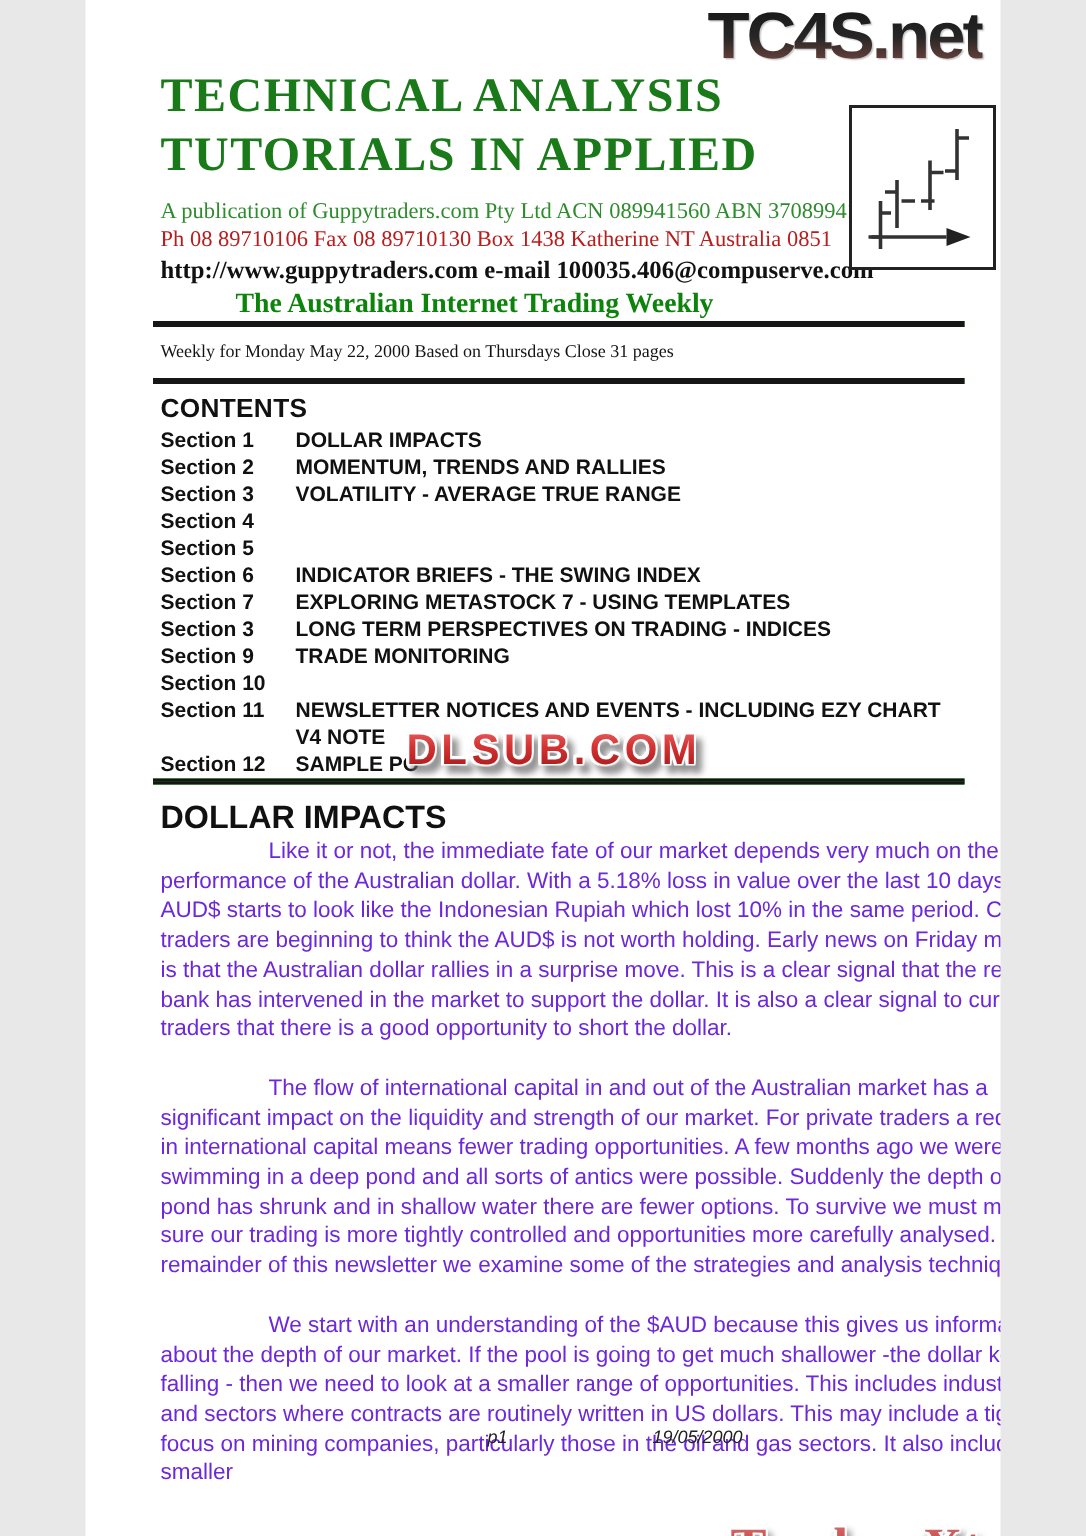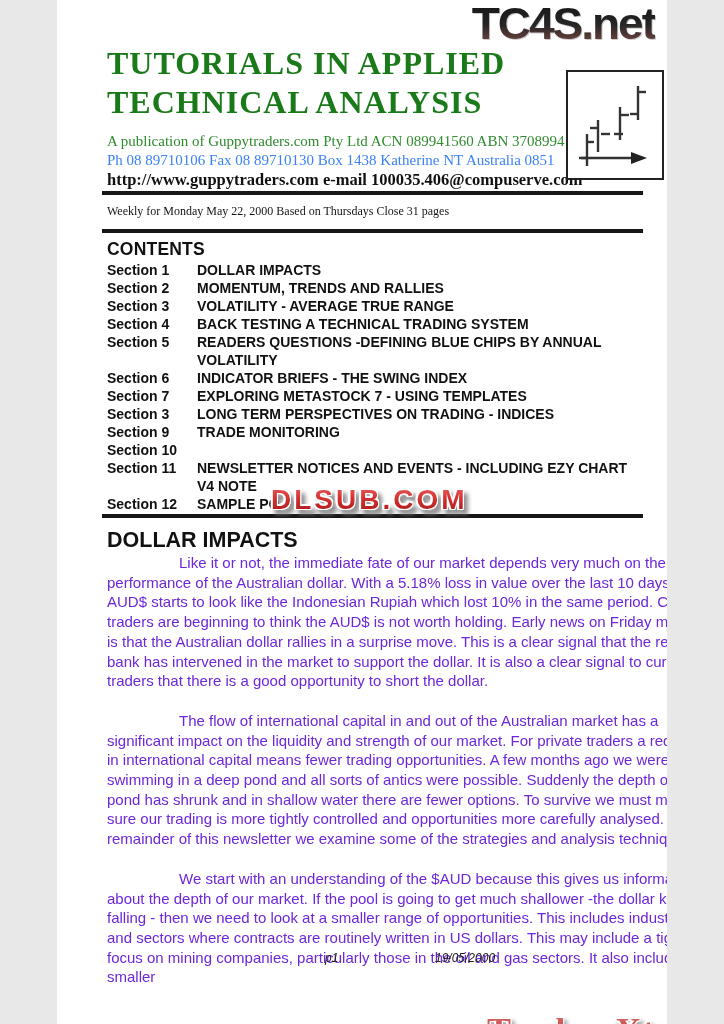--- a/index.html
+++ b/index.html
@@ -41,21 +41,21 @@
            drop-shadow(3px 4px 2px rgba(120,120,120,.7));
   }
 
   
   .title {
     font-family:"Liberation Serif", serif; font-weight:bold;
     color:#1a7a1a; font-size:32px; line-height:39px; letter-spacing:1px;
     margin-top:44px;
   }
   .pub-line   { font-family:"Liberation Serif", serif; font-size:15px; line-height:19px; color:#2e8b2e; margin-top:10px; }
-  .contact-line{ font-family:"Liberation Serif", serif; font-size:15px; line-height:19px; color:#3b82f6; }
+  .contact-line{ font-family:"Liberation Serif", serif; font-size:15px; line-height:19px; color:#b91c1c; }
   .web-line   { font-family:"Liberation Serif", serif; font-size:16.5px; line-height:20px; font-weight:bold; color:#111; }
   .tagline    { font-family:"Liberation Serif", serif; font-size:18.5px; line-height:20px; font-weight:bold; color:#0c840c; margin:3px 0 0 50px; }
 
   .logo-box {
     position:absolute; left:509px; top:70px; width:98px; height:110px;
     border:2px solid #222; background:#fff;
   }
 
   .sep {
     height:3px; background:#00a300;
@@ -116,26 +116,27 @@
 
         <line x1="13" y1="86" x2="63" y2="86"></line>
       </g>
       <polygon points="63,80 79,86 63,92" fill="#222"></polygon>
     </svg>
   </div>
 
   <div class="content">
 
     <div class="title">
+      <div>TECHNICAL ANALYSIS</div>
       <div>TUTORIALS IN APPLIED</div>
-      <div>TECHNICAL ANALYSIS</div>
     </div>
     <div class="pub-line">A publication of    Guppytraders.com   Pty Ltd   ACN 089941560   ABN 37089941560</div>
     <div class="contact-line">Ph 08 89710106    Fax 08 89710130   Box 1438   Katherine   NT   Australia   0851</div>
     <div class="web-line">http://www.guppytraders.com   e-mail 100035.406@compuserve.com</div>
+    <div class="tagline">The Australian Internet Trading Weekly</div>
 
     <div class="sep"></div>
 
     <div class="issue">
       <div>Weekly for Monday May 22, 2000 Based on Thursdays Close 31 pages</div>
     </div>
 
     <div class="sep"></div>
 
     <div class="contents-heading">CONTENTS</div>
@@ -147,25 +148,23 @@
       <div class="toc-row">
           <span class="toc-label">Section 2</span>
           <span class="toc-title">MOMENTUM, TRENDS AND RALLIES</span>
         </div>
       <div class="toc-row">
           <span class="toc-label">Section 3</span>
           <span class="toc-title">VOLATILITY - AVERAGE TRUE RANGE</span>
         </div>
       <div class="toc-row">
           <span class="toc-label">Section 4</span>
-          <span class="toc-title">BACK TESTING A TECHNICAL TRADING SYSTEM</span>
         </div>
       <div class="toc-row">
           <span class="toc-label">Section 5</span>
-          <span class="toc-title">READERS QUESTIONS -DEFINING BLUE CHIPS BY ANNUAL VOLATILITY</span>
         </div>
       <div class="toc-row">
           <span class="toc-label">Section 6</span>
           <span class="toc-title">INDICATOR BRIEFS - THE SWING INDEX</span>
         </div>
       <div class="toc-row">
           <span class="toc-label">Section 7</span>
           <span class="toc-title">EXPLORING METASTOCK 7 - USING TEMPLATES</span>
         </div>
       <div class="toc-row">

